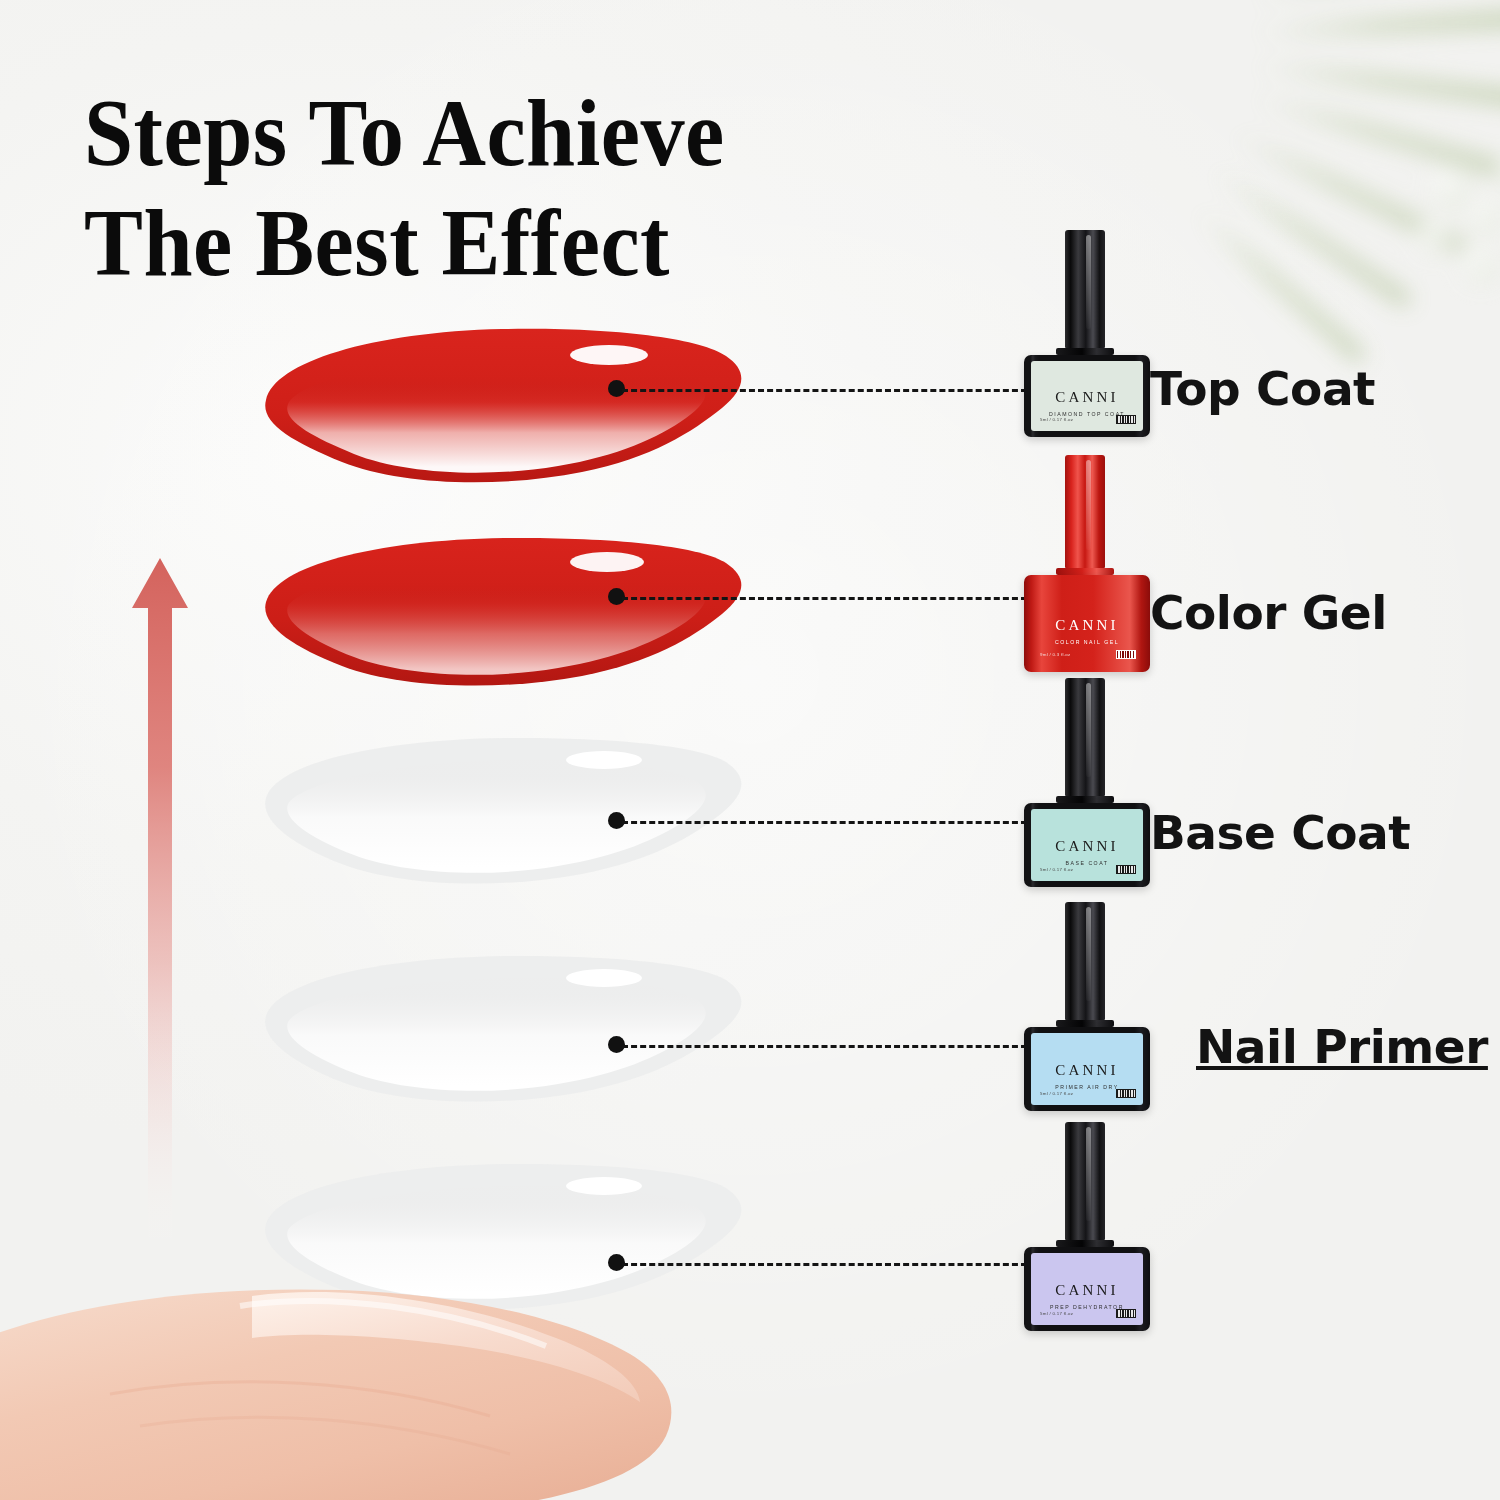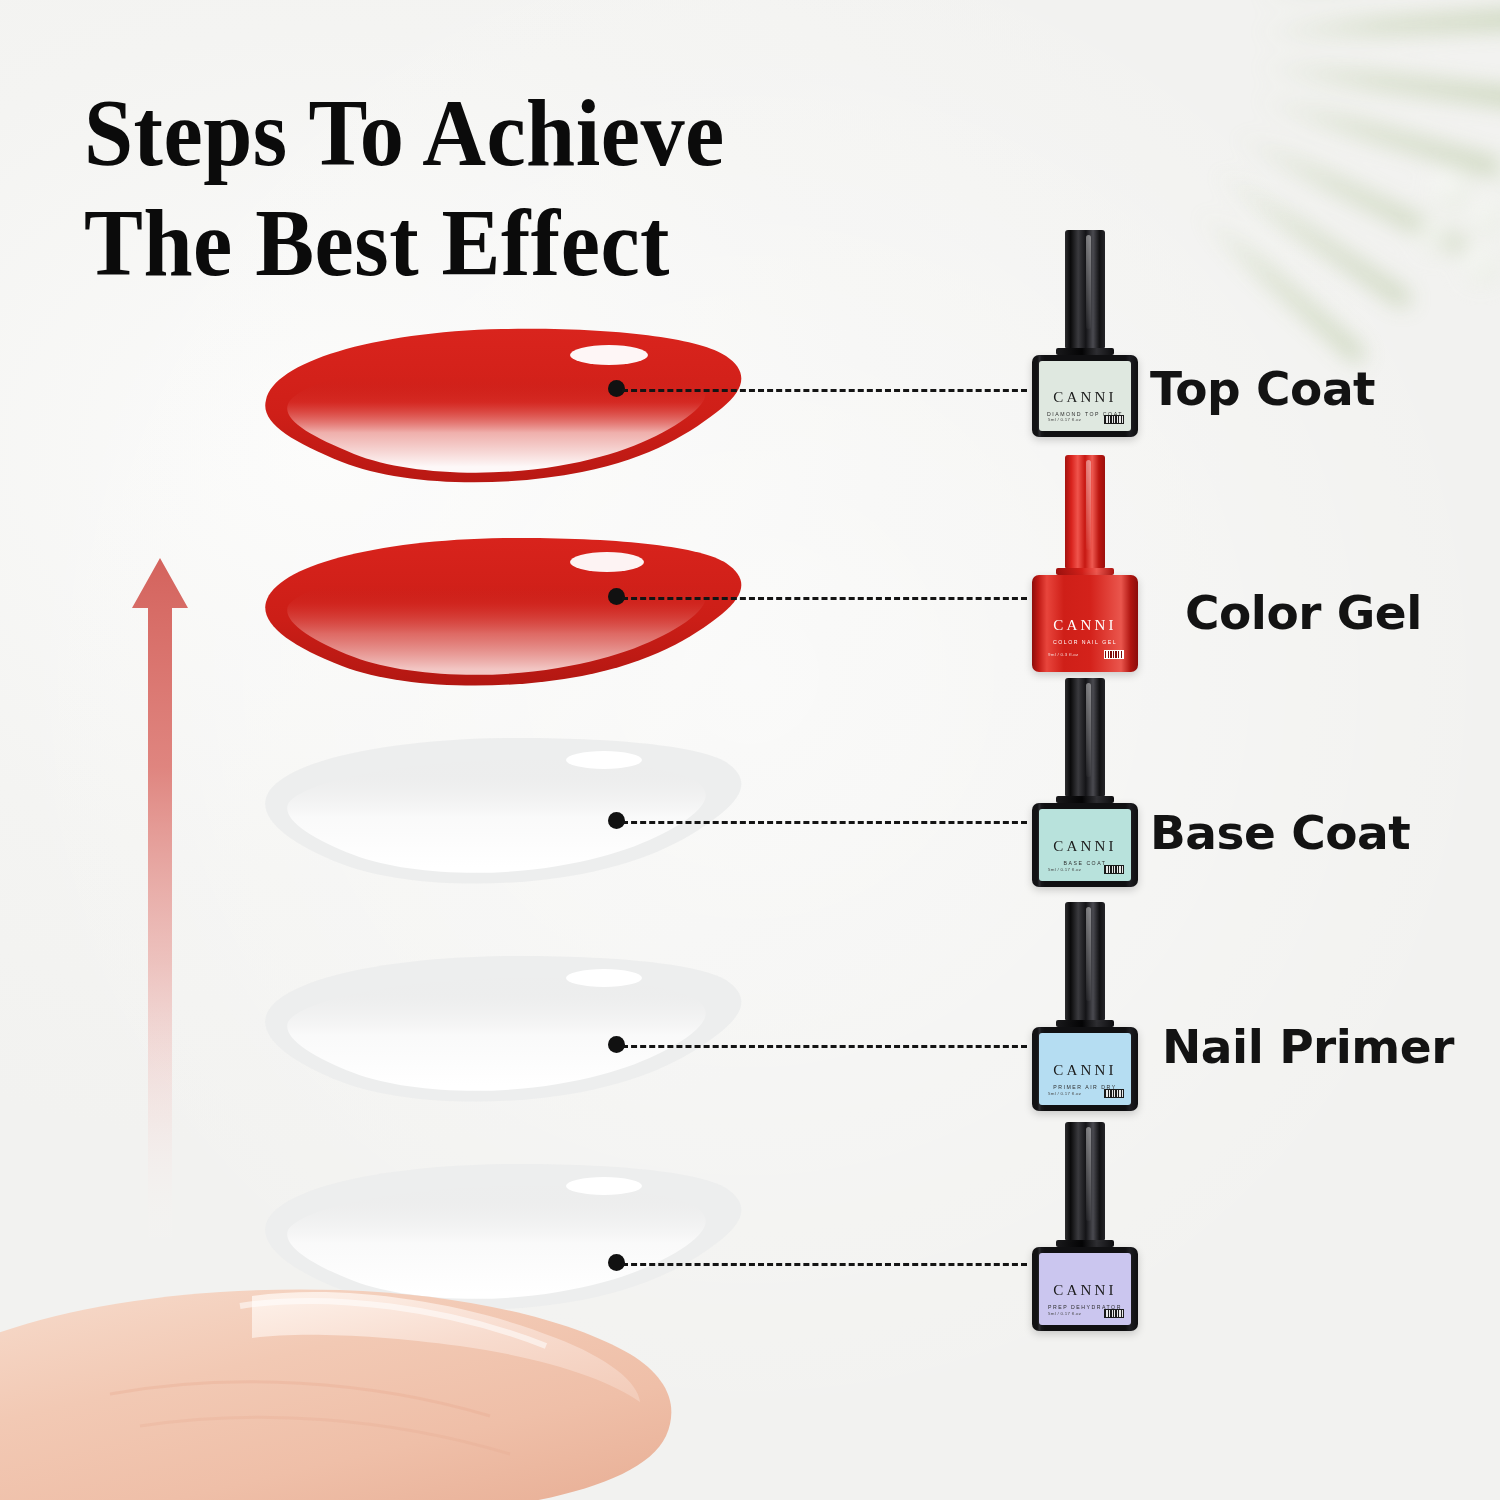--- a/index.html
+++ b/index.html
@@ -143,21 +143,21 @@
     height: 7px;
     background: linear-gradient(90deg, #1a1a1c, #050506 45%, #2e2e32 70%, #0d0d0f);
     border-radius: 2px;
   }
   .cap-base.red {
     background: linear-gradient(90deg, #9d110e, #d3201a 45%, #ef5850 70%, #ab1410);
   }
   .body {
     position: relative;
     margin: 0 auto;
-    width: 106px;
+    width: 126px;
     border-radius: 7px;
     background: linear-gradient(90deg, #121214 0%, #121214 5%, #2a2a2e 7%, #17171a 9%, #101012 12%, #101012 88%, #1d1d21 92%, #0e0e10 100%);
     padding: 6px 7px;
     box-sizing: border-box;
     box-shadow: 0 3px 9px rgba(0,0,0,0.18);
   }
   .label {
     position: relative;
     width: 100%;
     height: 100%;
@@ -475,17 +475,17 @@
         <div class="label-sub">PREP DEHYDRATOR</div>
         <div class="label-foot">
           <span class="label-vol">5ml / 0.17 fl.oz</span>
           <span class="label-barcode"></span>
         </div>
       </div>
     </div>
   </div>
 
   <div class="step-label" style="left:1150px; top:364px;">Top Coat</div>
-  <div class="step-label" style="left:1150px; top:588px;margin-left:35px;">Color Gel</div>
+  <div class="step-label" style="left:1150px; top:588px;">Color Gel</div>
   <div class="step-label" style="left:1150px; top:808px;">Base Coat</div>
-  <div class="step-label" style="left:1162px; top:1022px;">Nail Primer</div>
+  <div class="step-label" style="left:1196px; top:1022px;text-decoration:underline;">Nail Primer</div>
 
 </div>
 
 </body></html>

